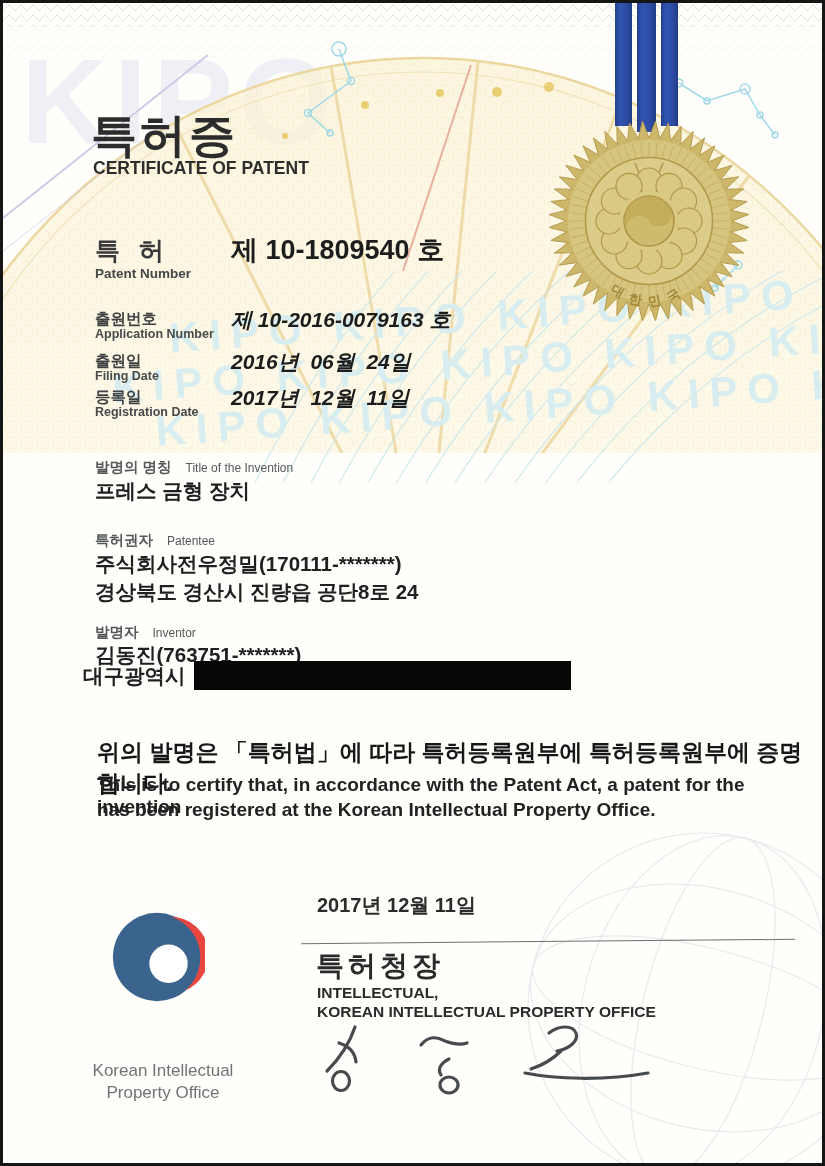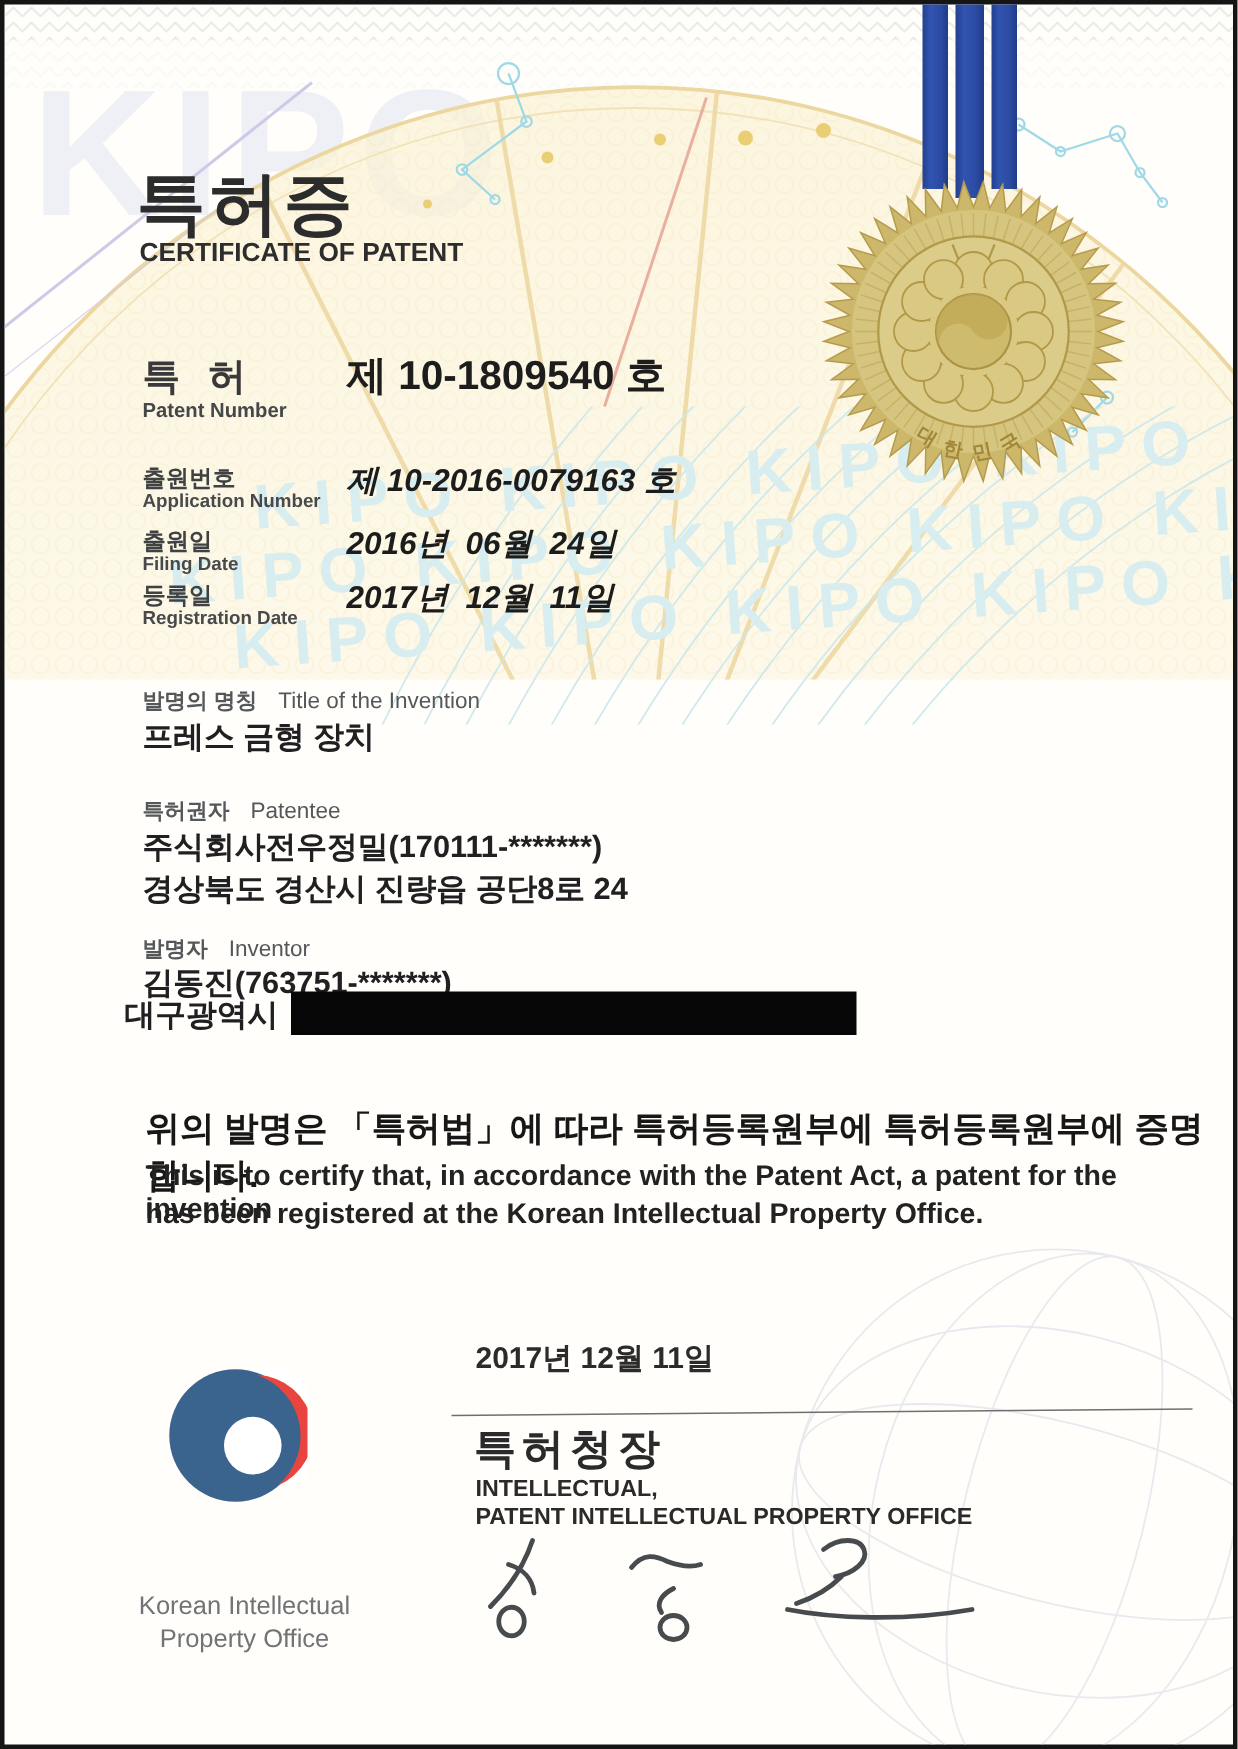--- a/index.html
+++ b/index.html
@@ -17,21 +17,21 @@
   .content{position:absolute;inset:0;z-index:3;padding-left:34px;}
   .title-ko{left:88px;top:102px;font-size:46px;font-weight:800;color:#2c2c2c;letter-spacing:3px;}
   .title-en{left:90px;top:155px;font-size:17.5px;font-weight:700;color:#2d2d2d;}
   .pn-ko{left:92px;top:231px;font-size:25px;font-weight:800;color:#39393b;letter-spacing:6px;}
   .pn-en{left:92px;top:263px;font-size:13.5px;font-weight:700;color:#454749;}
   .pn-val{left:228px;top:229px;font-size:27px;font-weight:800;color:#1d1d1d;}
   .f-ko{font-size:15.5px;font-weight:700;color:#3f4143;left:92px;}
   .f-en{font-size:12.5px;font-weight:700;color:#47494b;left:92px;}
   .f-val{font-size:21px;font-weight:800;color:#1c1c1c;left:228px;white-space:pre;font-style:italic;}
   .sec-label{font-size:14.5px;font-weight:600;color:#55585a;}
-  .sec-label-en{font-size:15px;font-weight:500;color:#55585a;margin-left:14px;text-align:center;}
+  .sec-label-en{font-size:12px;font-weight:500;color:#55585a;margin-left:14px;text-align:center;}
   .big-val{font-size:20.5px;font-weight:800;color:#202022;}
   .inv-row{display:flex;align-items:center;}
   .redaction{width:377px;height:29px;background:#060606;margin-left:8px;}
   .stmt-ko{left:94px;top:734px;font-size:23px;font-weight:800;color:#171717;}
   .stmt-en{font-size:19px;font-weight:700;color:#222;left:94px;}
   .iss-date{left:314px;top:889px;font-size:20px;font-weight:600;color:#2b2b2b;}
   .rule{left:298px;top:938px;width:494px;height:1px;background:#6f6f6f;transform:rotate(-0.5deg);}
   .comm-ko{left:313px;top:944px;font-size:28px;font-weight:800;letter-spacing:4px;color:#2a2a2a;}
   .comm-en{font-size:15.5px;font-weight:800;color:#2a2a2a;left:314px;}
   .org-ko{left:60px;top:1012px;width:200px;text-align:center;font-size:31px;font-weight:700;color:#717376;letter-spacing:8px;text-indent:8px;}
@@ -278,21 +278,21 @@
     </div>
 
     <div class="abs stmt-ko">위의 발명은 「특허법」에 따라 특허등록원부에 특허등록원부에 증명합니다.</div>
     <div class="abs stmt-en" style="top:771px;">This is to certify that, in accordance with the Patent Act, a patent for the invention</div>
     <div class="abs stmt-en" style="top:796px;">has been registered at the Korean Intellectual Property Office.</div>
 
     <div class="abs iss-date">2017년 12월 11일</div>
     <div class="abs rule"></div>
     <div class="abs comm-ko">특허청장</div>
     <div class="abs comm-en" style="top:981px;">INTELLECTUAL,</div>
-    <div class="abs comm-en" style="top:1000px;">PATENT INTELLECTUAL PROPERTY OFFICE</div>
+    <div class="abs comm-en" style="top:1000px;">KOREAN INTELLECTUAL PROPERTY OFFICE</div>
 
     <svg class="abs" style="left:300px;top:1012px;" width="370" height="92" viewBox="0 0 370 92">
       <g fill="none" stroke="#474b4d" stroke-width="3.2" stroke-linecap="round">
         <path d="M52,12 C46,30 36,44 24,56"></path>
         <path d="M36,28 C46,31 52,38 53,47"></path>
         <ellipse cx="38" cy="66" rx="8.5" ry="9.5"></ellipse>
         <path d="M118,30 C126,20 134,22 142,26 C150,29 158,30 164,28"></path>
         <path d="M146,44 C138,48 134,54 138,60"></path>
         <ellipse cx="146" cy="70" rx="9" ry="8"></ellipse>
         <path d="M246,18 C256,10 270,10 273,18 C276,26 266,34 254,36"></path>

